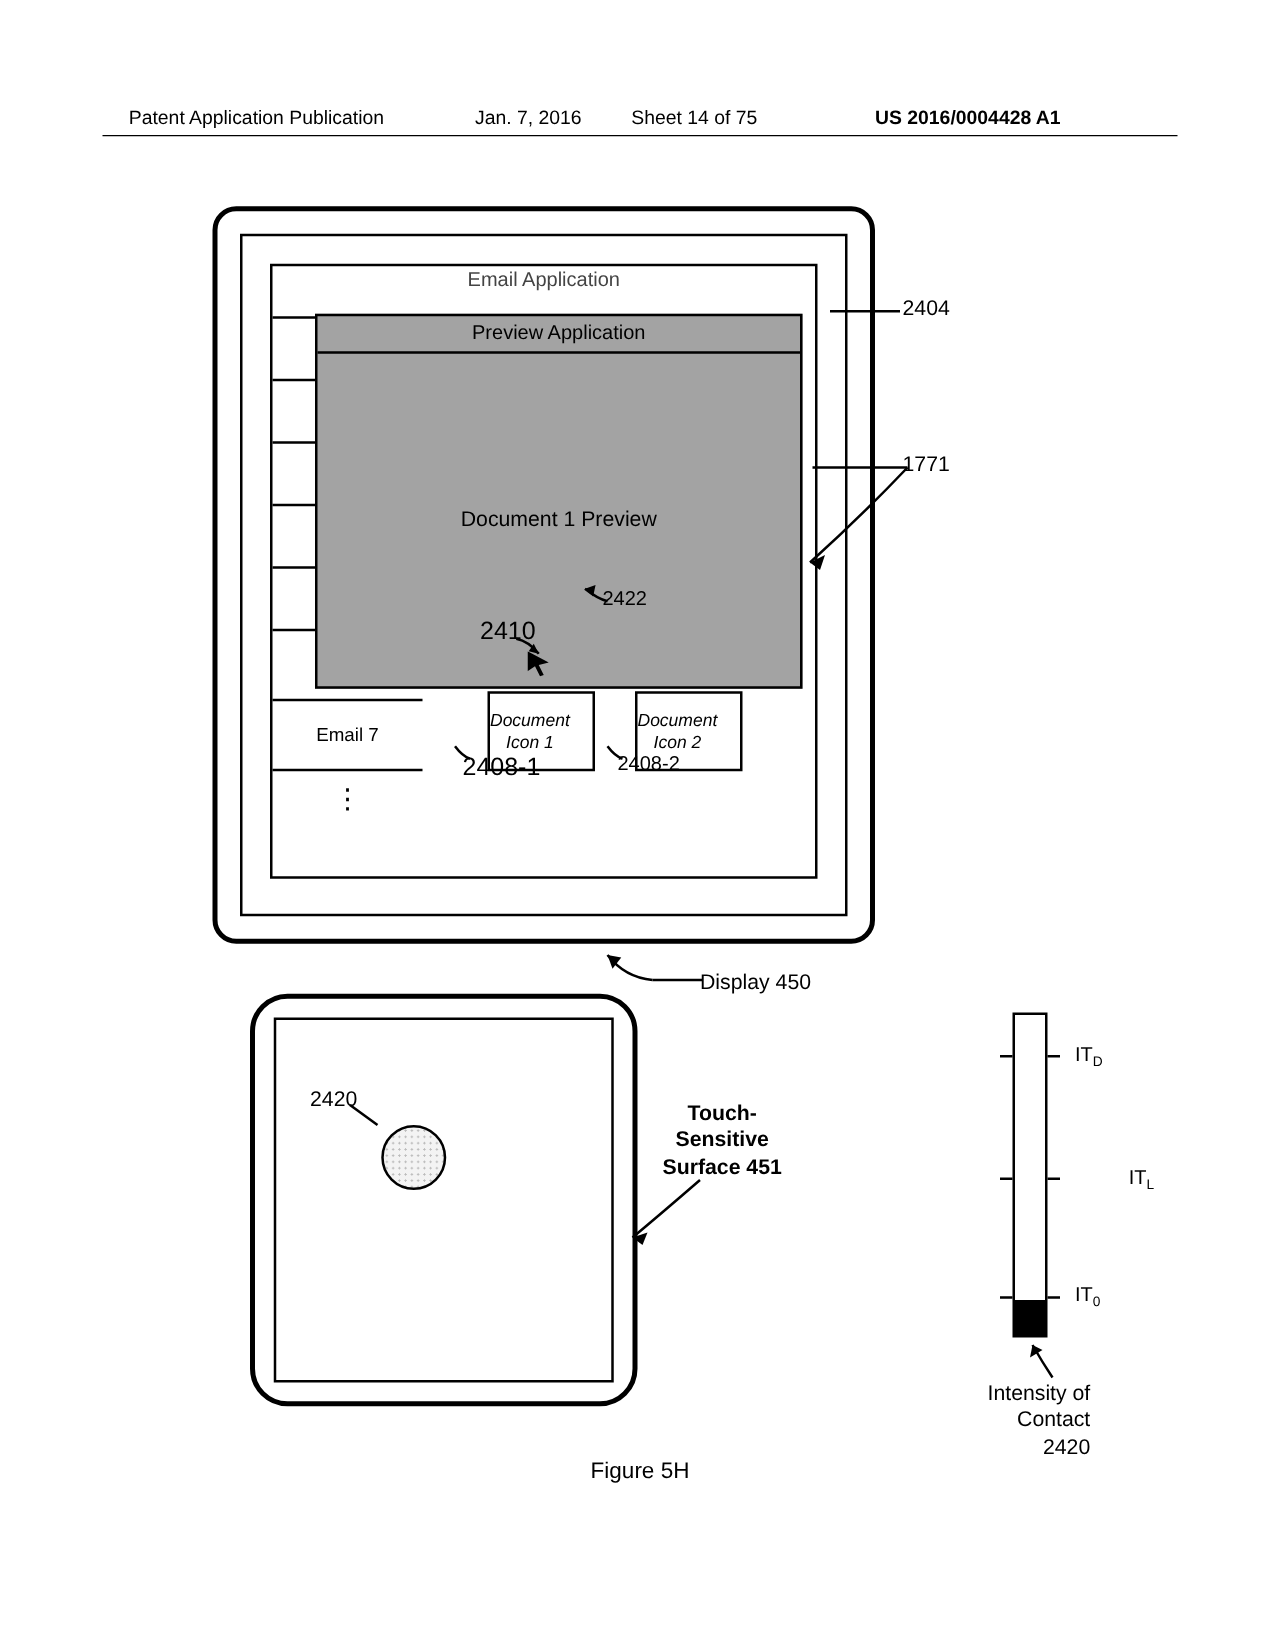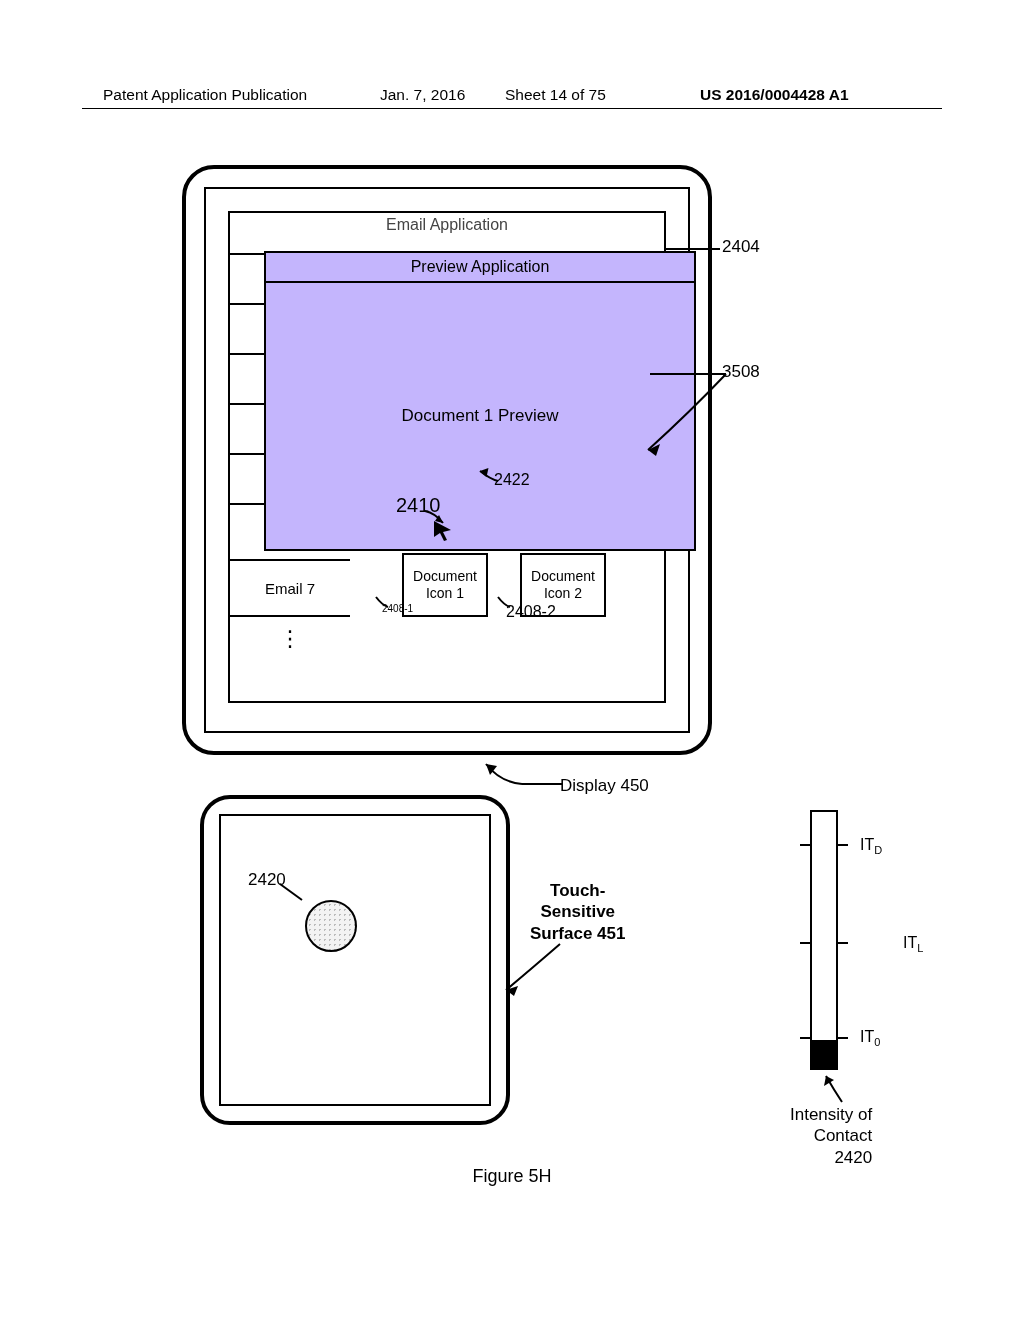--- a/index.html
+++ b/index.html
@@ -31,24 +31,24 @@
     position: absolute;
     top: 108px;
     left: 82px;
     right: 82px;
     border-top: 1.5px solid #000;
   }
 
   
   .display-outer {
     position: absolute;
-    left: 182px; top: 165px;
+    left: 170px; top: 165px;
     width: 530px; height: 590px;
     border: 4px solid #000;
-    border-radius: 32px;
+    border-radius: 19px;
     background: #fff;
   }
   .display-inner {
     position: absolute;
     left: 18px; top: 18px; right: 18px; bottom: 18px;
     border: 2.5px solid #000;
     background: #fff;
   }
 
   
@@ -74,46 +74,47 @@
     left: 0; width: 120px; height: 50px;
     border-top: 2px solid #000;
     display: flex; align-items: center; justify-content: center;
     font-size: 15px;
   }
 
   
   .preview-window {
     position: absolute;
     left: 58px; top: 62px;
-    width: 432px; height: 300px;
-    border: 2px solid #000;
-    background: #c4b5fd;
+    width: 390px; height: 300px;
+    border: 2px solid #000;
+    background: #a3a3a3;
   }
   .preview-titlebar {
     height: 30px;
     border-bottom: 2px solid #000;
     text-align: center;
     font-size: 16px;
     padding-top: 5px;
   }
   .preview-body {
     height: calc(100% - 30px);
     display: flex;
     align-items: center; justify-content: center;
     font-size: 17px;
   }
 
   .doc-icon {
     position: absolute;
     width: 86px; height: 64px;
     border: 2px solid #000;
-    display: flex; align-items: center; justify-content: center;
+    display: flex; align-items: center; justify-content: flex-start;
     text-align: center;
     font-size: 14px;
     line-height: 1.25;
+    font-style: italic;
   }
 
   
   .cursor {
     position: absolute;
     width: 0; height: 0;
   }
   .cursor svg { display: block; }
 
   
@@ -252,21 +253,21 @@
       </div>
 
       <div class="ref" style="left:288px; top:282px; font-size:16px;">2422</div>
       <div class="arrow" style="left:268px; top:276px;">
         <svg width="28" height="20">
             <path d="M24 16 Q 16 14 6 6" stroke="#000" stroke-width="2" fill="none"></path>
             <polygon points="6,6 15,6 10,14" fill="#000" transform="rotate(-20 6 6)"></polygon>
           </svg>
       </div>
 
-      <div class="ref" style="left:176px; top:414px; font-size:10px;">2408-1</div>
+      <div class="ref" style="left:176px; top:414px; font-size:20px;">2408-1</div>
       <div class="arrow" style="left:166px; top:404px;">
         <svg width="20" height="18">
             <path d="M16 14 Q10 12 4 4" stroke="#000" stroke-width="2" fill="none"></path>
           </svg>
       </div>
       <div class="ref" style="left:300px; top:414px; font-size:16px;">2408-2</div>
       <div class="arrow" style="left:288px; top:404px;">
         <svg width="20" height="18">
             <path d="M16 14 Q10 12 4 4" stroke="#000" stroke-width="2" fill="none"></path>
           </svg>
@@ -275,21 +276,21 @@
     </div>
   </div>
 
   <div class="ref" style="left:722px; top:237px;">2404</div>
   <div class="arrow" style="left:664px; top:242px;">
     <svg width="60" height="14">
         <line x1="0" y1="7" x2="56" y2="7" stroke="#000" stroke-width="2"></line>
       </svg>
   </div>
 
-  <div class="ref" style="left:722px; top:362px;">3508</div>
+  <div class="ref" style="left:722px; top:362px;">1771</div>
   <div class="arrow" style="left:640px; top:372px;">
     <svg width="100" height="90">
         <line x1="10" y1="2" x2="86" y2="2" stroke="#000" stroke-width="2"></line>
         <path d="M86 2 Q 50 40 8 78" stroke="#000" stroke-width="2" fill="none"></path>
         <polygon points="8,78 20,72 16,84" fill="#000"></polygon>
       </svg>
   </div>
 
   <div class="label" style="left:560px; top:775px;">Display 450</div>
   <div class="arrow" style="left:480px; top:758px;">

